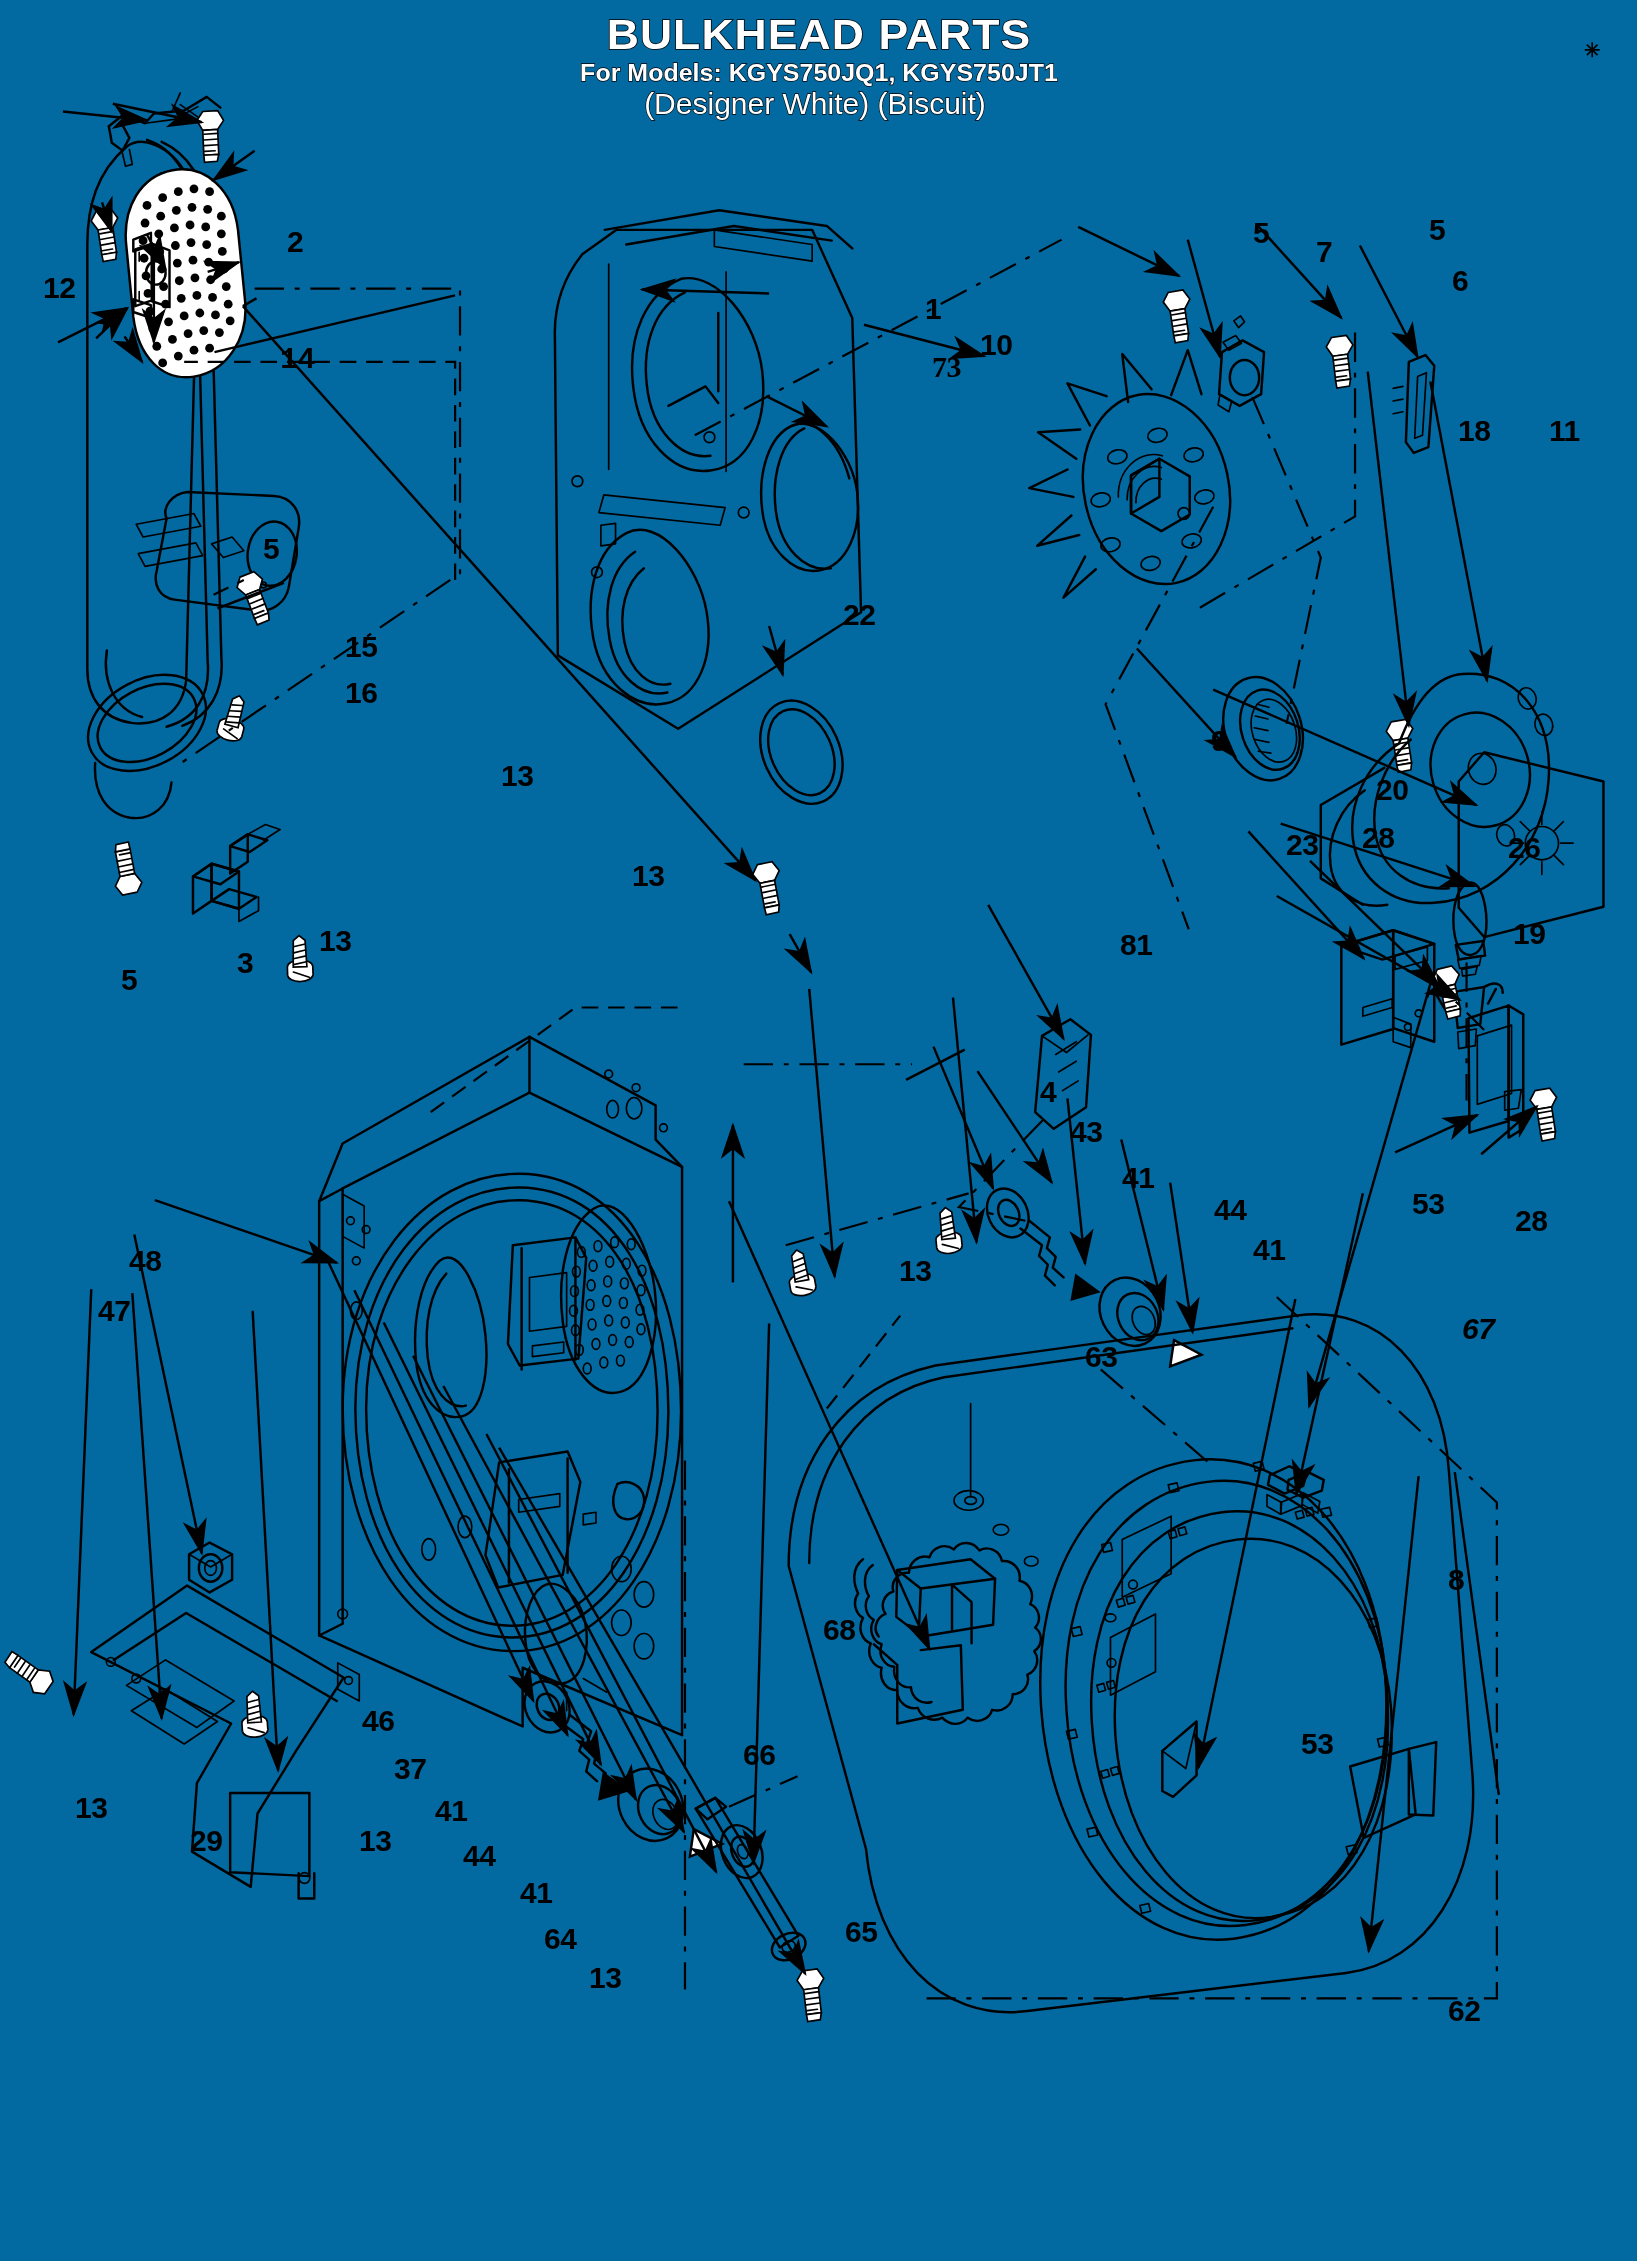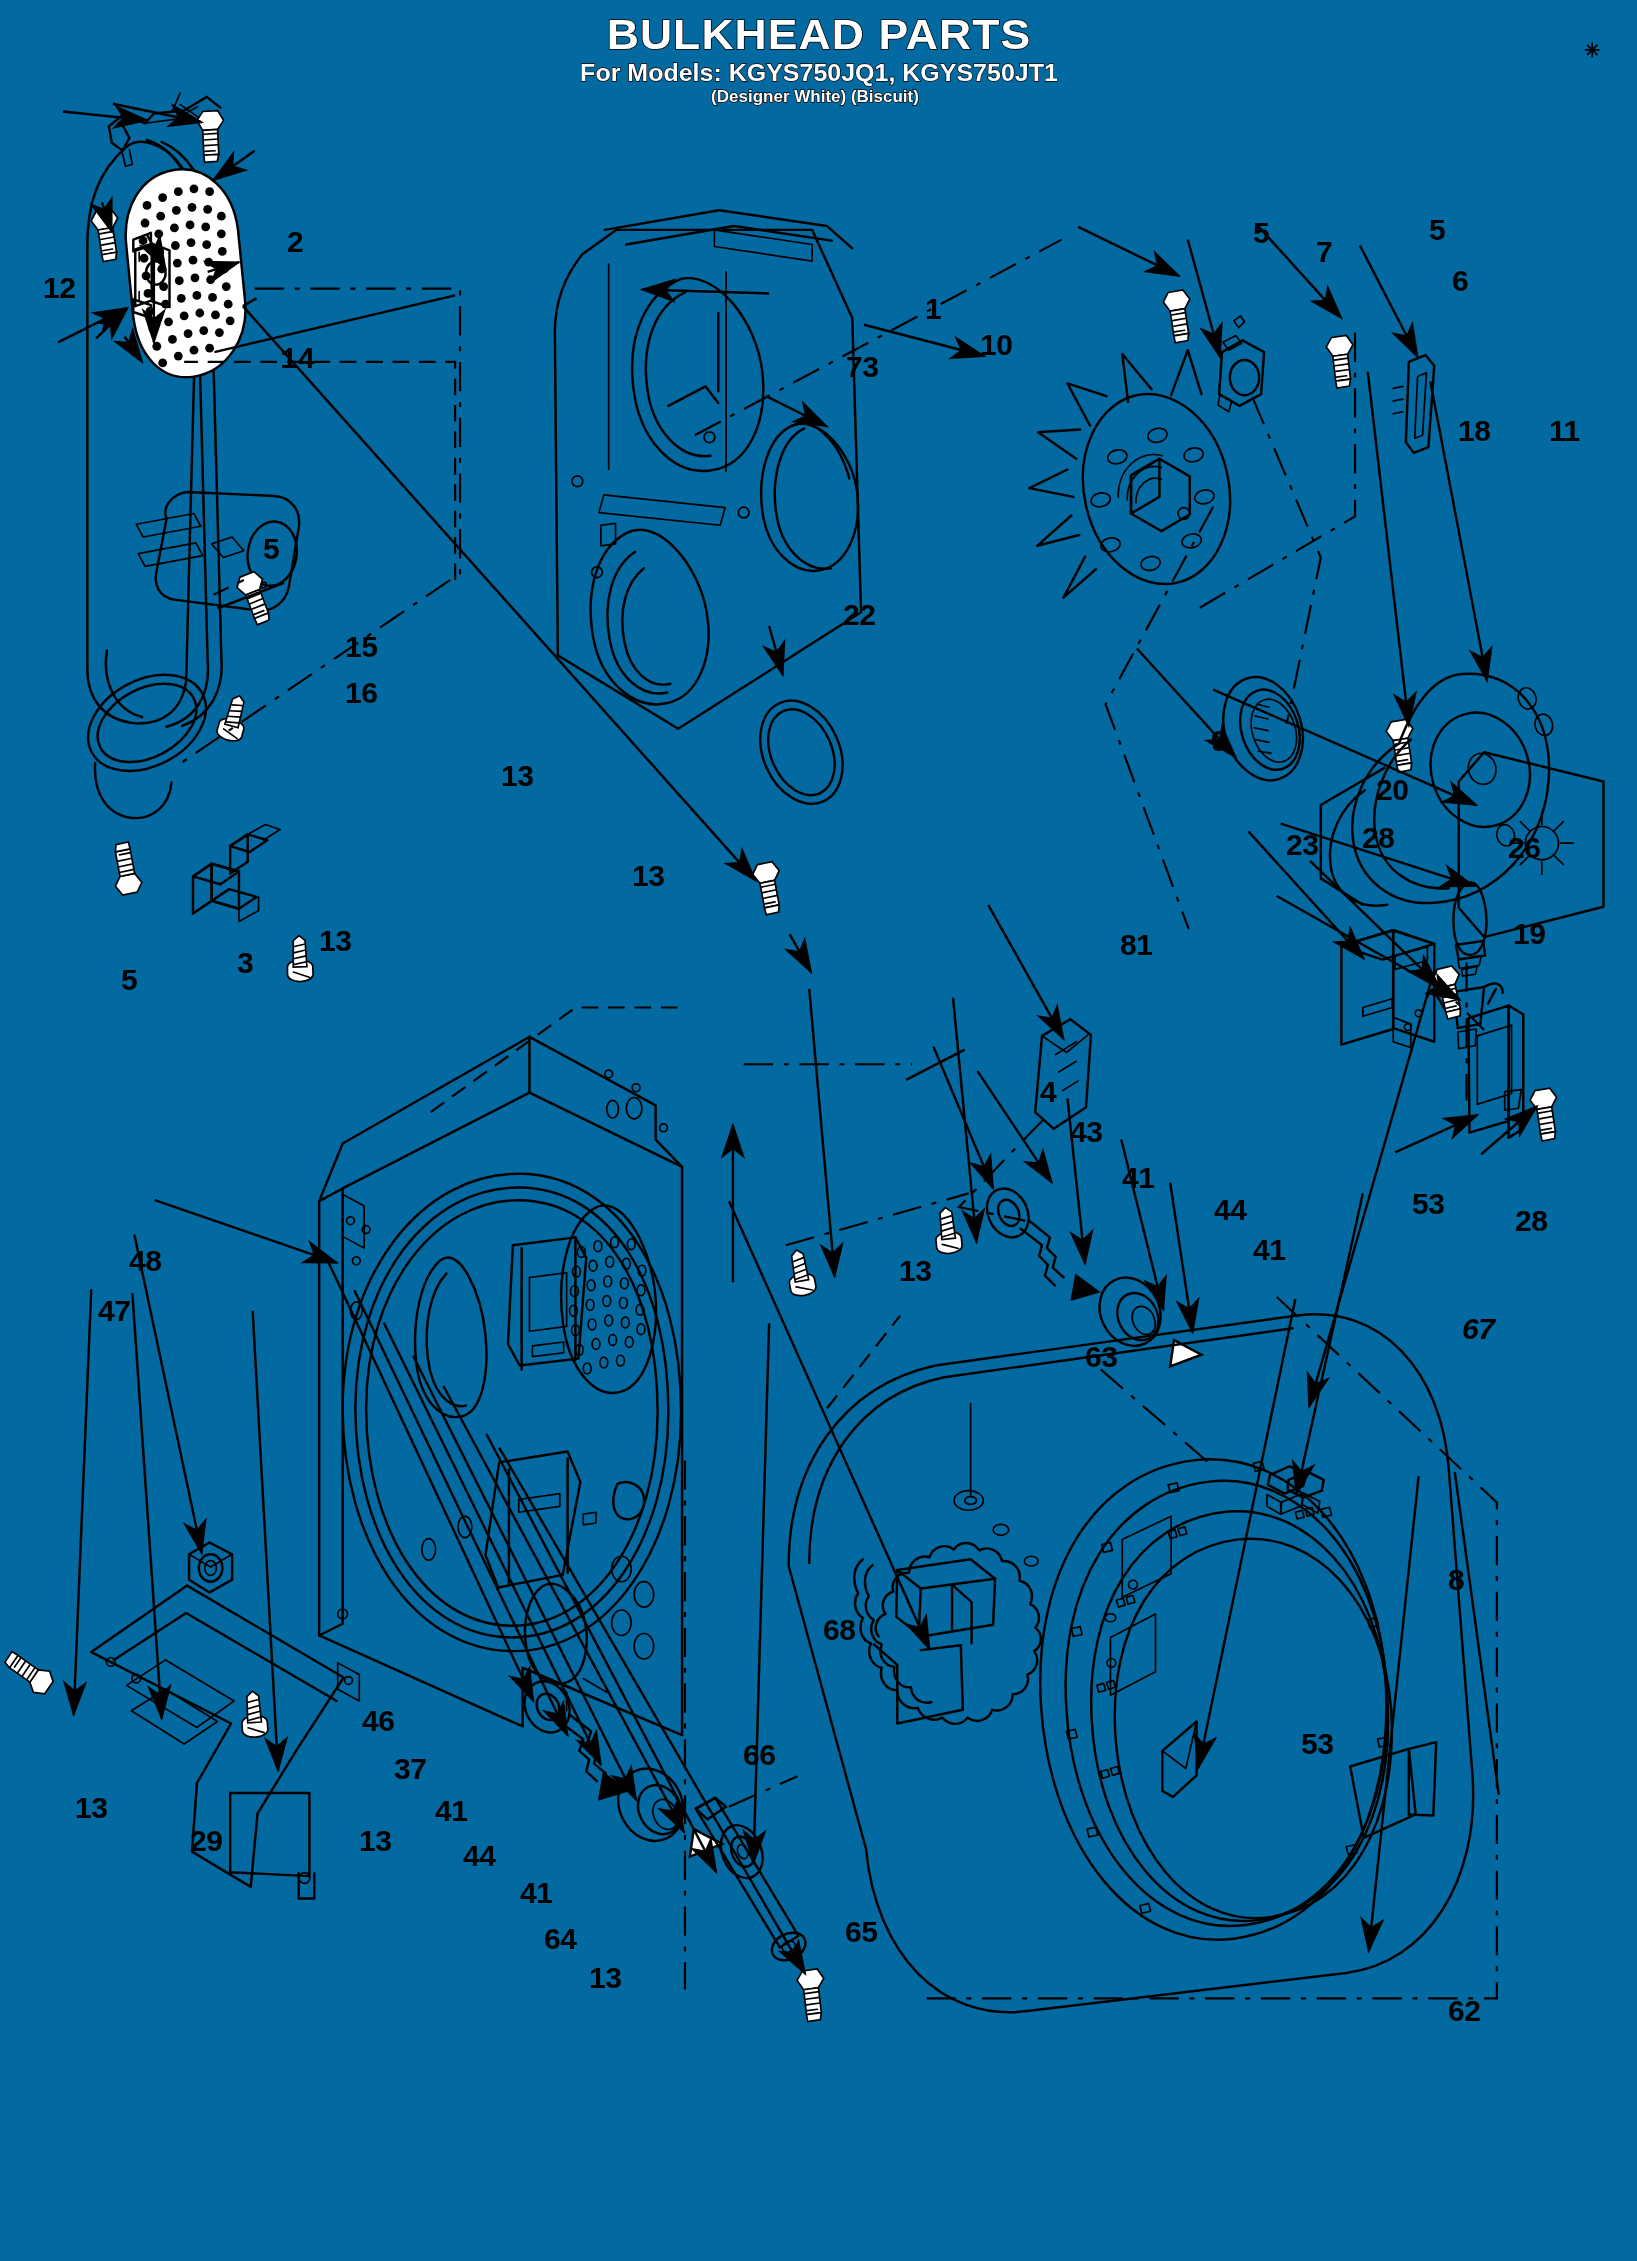--- a/index.html
+++ b/index.html
@@ -38,22 +38,22 @@
     font-weight:bold;
     font-size:24.5px;
     line-height:1.12;
     color:#fff;
     -webkit-text-stroke:1.3px #000;
     paint-order:stroke fill;
     margin:0;
     transform:scaleX(1.02);
   }
   #diagram-finishes{
-    font-weight:bold;
-    font-size:17px;
+    font-weight:normal;
+    font-size:30px;
     line-height:1.12;
     color:#fff;
     -webkit-text-stroke:1.3px #000;
     paint-order:stroke fill;
     margin:1px 8px 0 0;
   }
 
   
   #corner-mark{
     position:absolute;
@@ -813,21 +813,21 @@
       <div class="callout" style="left: 280px; top: 345px; font-family: Liberation Mono, monospace;">14</div>
       <div class="callout" style="left: 263px; top: 534px;">5</div>
       <div class="callout" style="left: 345px; top: 632px;">15</div>
       <div class="callout" style="left: 345px; top: 678px;">16</div>
       <div class="callout" style="left: 501px; top: 761px;">13</div>
       <div class="callout" style="left: 632px; top: 861px;">13</div>
       <div class="callout" style="left: 319px; top: 926px;">13</div>
       <div class="callout" style="left: 121px; top: 965px;">5</div>
       <div class="callout" style="left: 237px; top: 948px;">3</div>
       <div class="callout" style="left: 925px; top: 294px;">1</div>
-      <div class="callout" style="left: 846px; top: 352px;">73</div>
+      <div class="callout" style="left: 932px; top: 352px; font-family: Liberation Serif, serif;">73</div>
       <div class="callout" style="left: 843px; top: 600px;">22</div>
       <div class="callout" style="left: 980px; top: 330px;">10</div>
       <div class="callout" style="left: 1253px; top: 218px;">5</div>
       <div class="callout" style="left: 1316px; top: 237px;">7</div>
       <div class="callout" style="left: 1429px; top: 215px;">5</div>
       <div class="callout" style="left: 1452px; top: 266px;">6</div>
       <div class="callout" style="left: 1458px; top: 416px;">18</div>
       <div class="callout" style="left: 1549px; top: 416px;">11</div>
       <div class="callout" style="left: 1211px; top: 726px;">9</div>
       <div class="callout" style="left: 1376px; top: 775px;">20</div>

